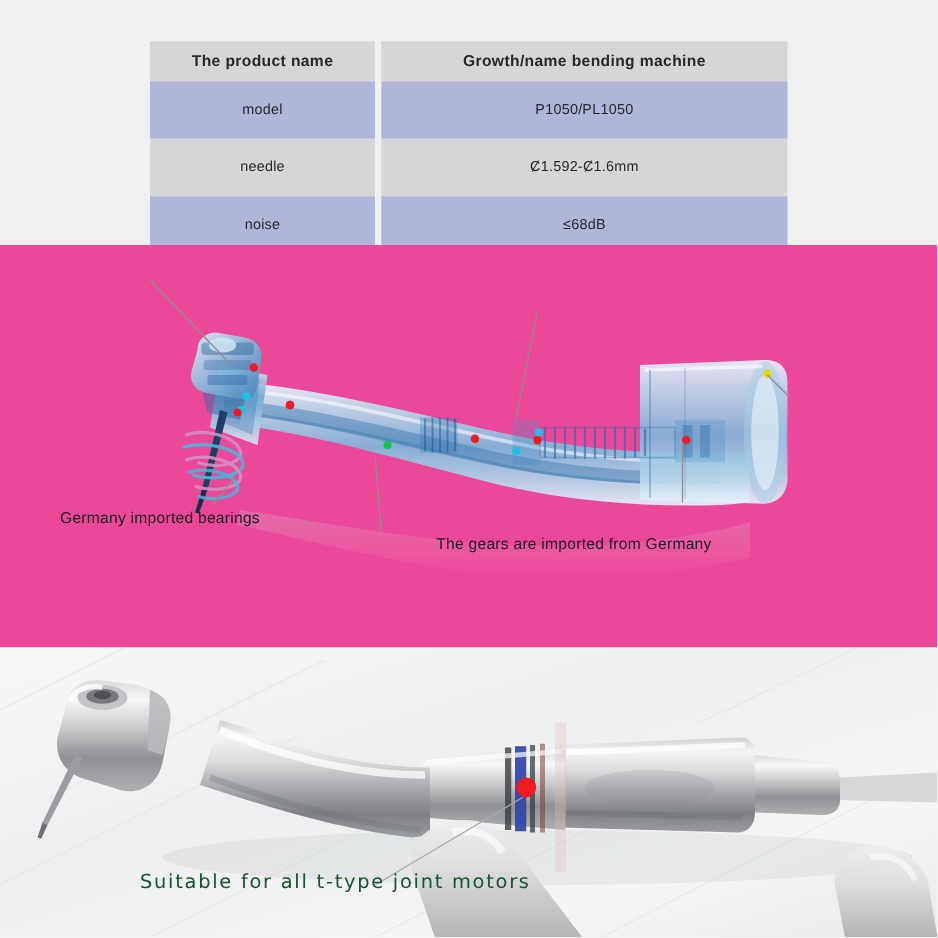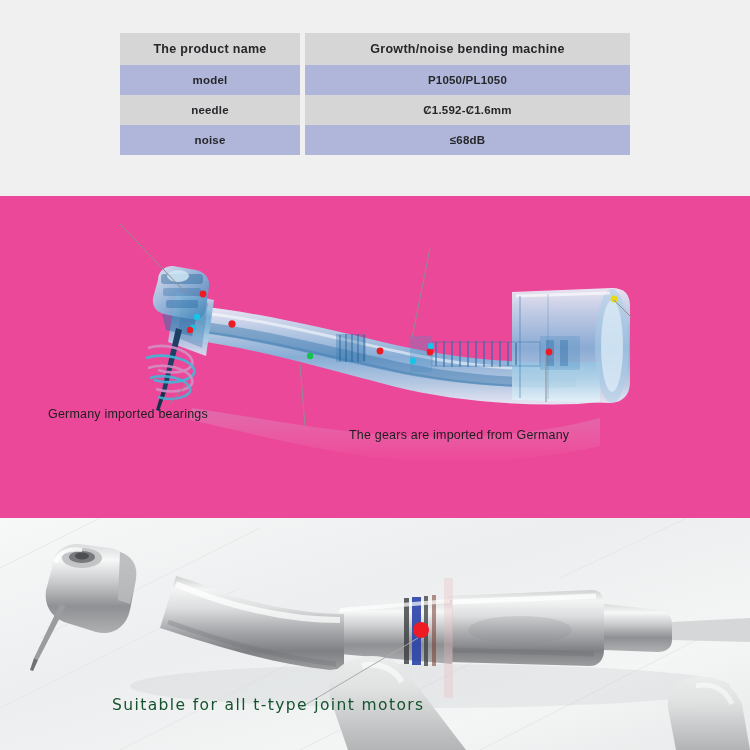--- a/index.html
+++ b/index.html
@@ -34,25 +34,24 @@
     text-align: center;
     vertical-align: middle;
     border: none;
     color: #27272b;
   }
   #spec-table col.c-label { width: 180px; }
   #spec-table col.c-gap   { width: 5px;  }
   #spec-table col.c-value { width: 325px; }
 
   .cell {
-    height: 30px;
+    height: 46px;
     line-height: 30px;
     font-size: 11.5px;
     letter-spacing: .2px;
-    font-weight: bold;
   }
   .cell.head {
     height: 32px;
     line-height: 32px;
     font-size: 12.5px;
     font-weight: bold;
     letter-spacing: .3px;
   }
   .bg-gray { background: #d6d6d6; }
   .bg-blue { background: #b0b6da; }
@@ -110,21 +109,21 @@
   <table id="spec-table">
     <colgroup>
       <col class="c-label">
         <col class="c-gap">
         <col class="c-value">
     </colgroup>
     <tbody>
       <tr>
         <td class="cell head bg-gray">The product name</td>
         <td class="gapcell"></td>
-        <td class="cell head bg-gray">Growth/noise bending machine</td>
+        <td class="cell head bg-gray">Growth/name bending machine</td>
       </tr>
       <tr>
         <td class="cell bg-blue">model</td>
         <td class="gapcell"></td>
         <td class="cell bg-blue">P1050/PL1050</td>
       </tr>
       <tr>
         <td class="cell bg-gray">needle</td>
         <td class="gapcell"></td>
         <td class="cell bg-gray">Ȼ1.592-Ȼ1.6mm</td>

